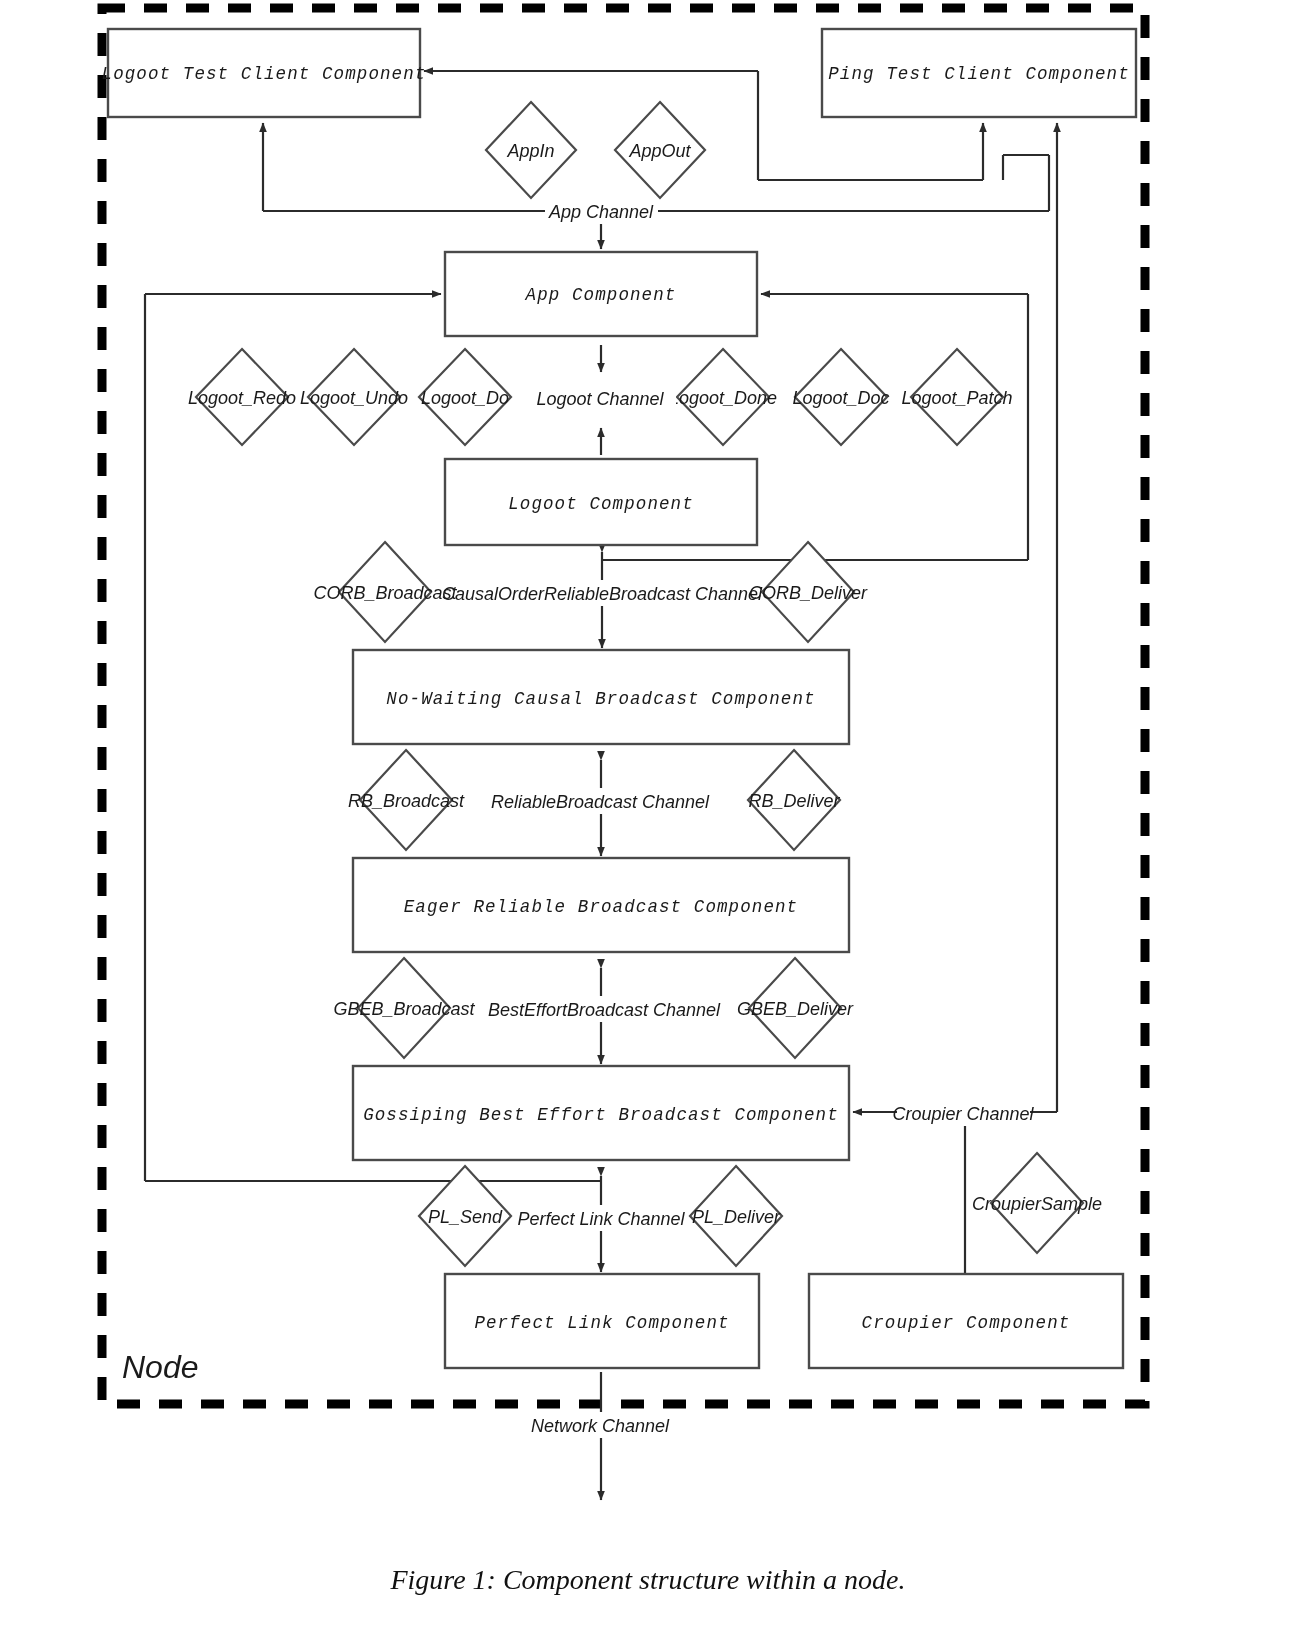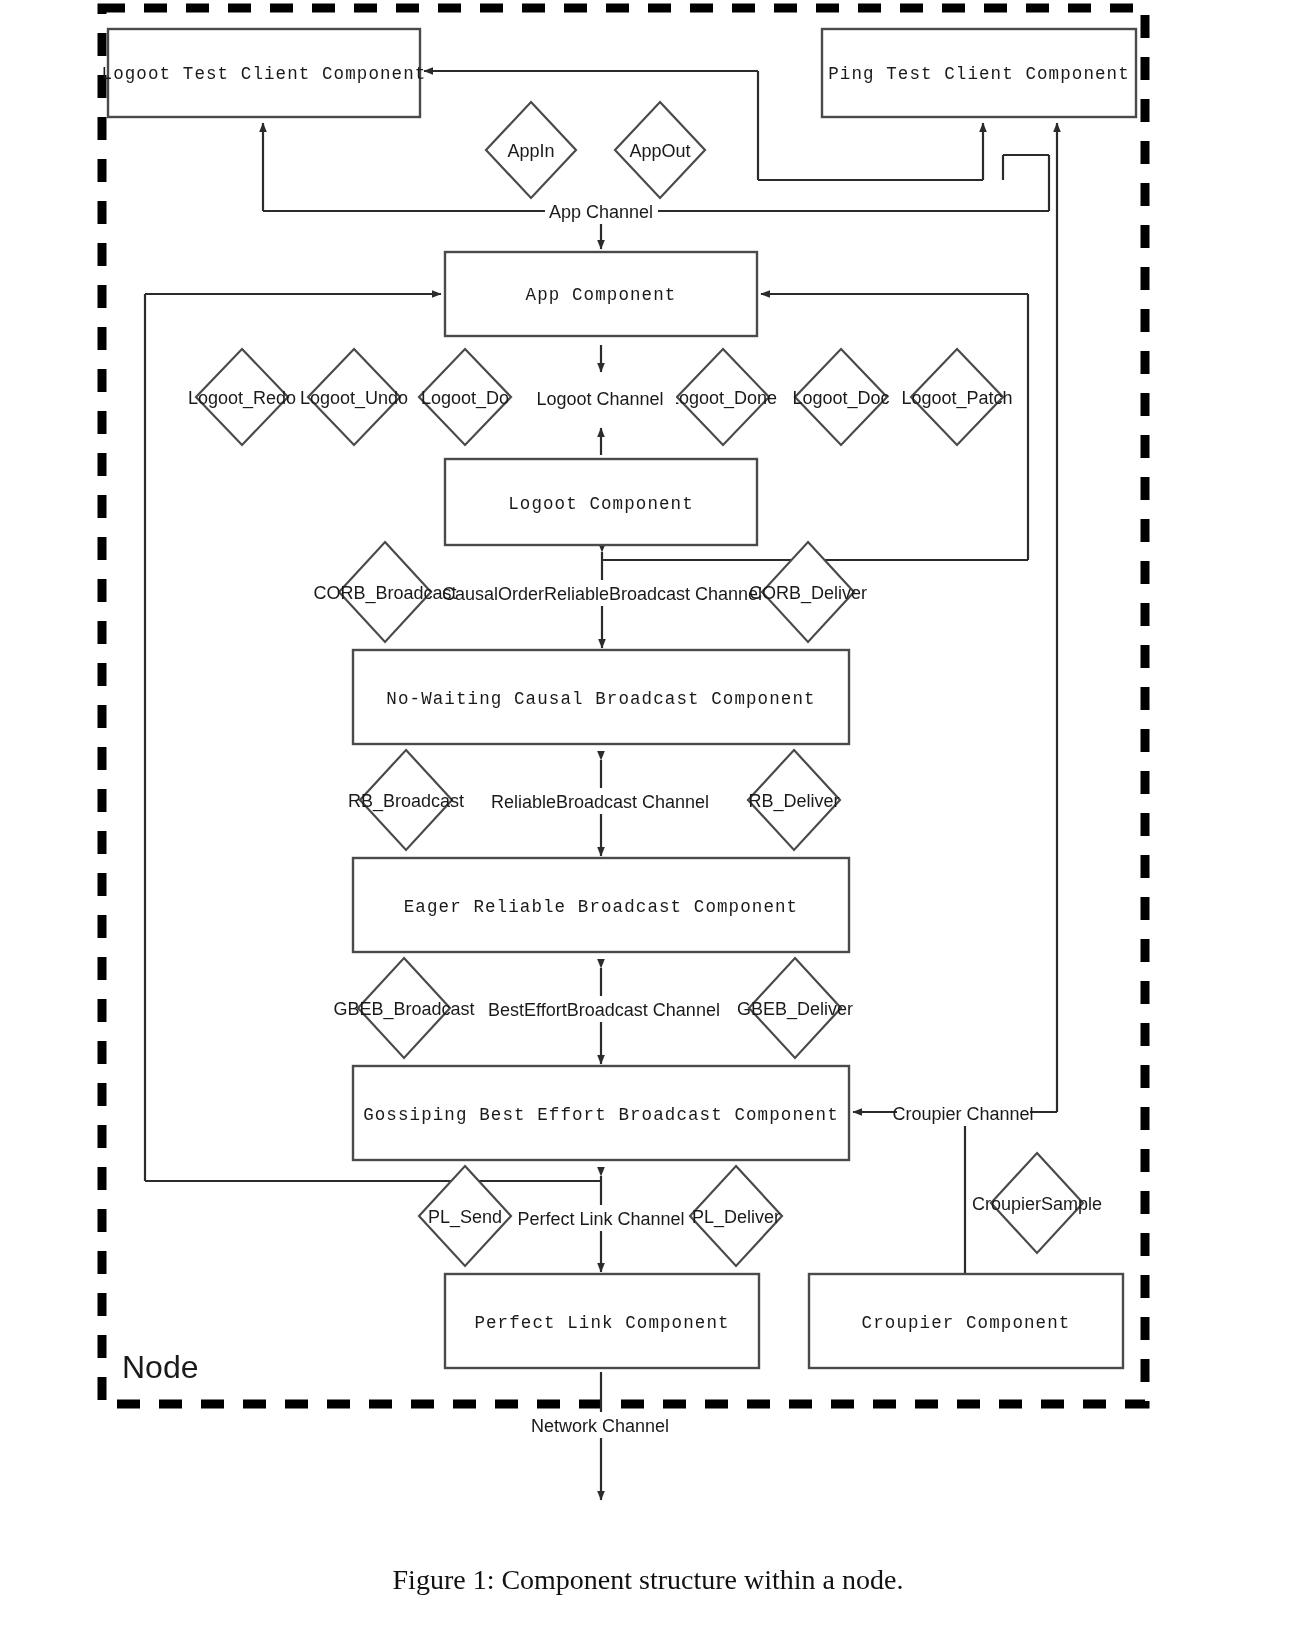--- a/index.html
+++ b/index.html
@@ -1,17 +1,17 @@
 <!DOCTYPE html>
 <html><head>
 <meta charset="utf-8">
 <style>
   html,body{margin:0;padding:0;background:#ffffff;}
   body{width:1296px;height:1640px;font-family:"Liberation Sans",sans-serif;}
-  #stage{position:relative;width:1296px;height:1640px;overflow:hidden;background:#fff;}
+  #stage{position:relative;width:1296px;height:1640px;overflow:hidden;background:#fff;font-style:italic;}
   svg#diagram{position:absolute;left:0;top:0;width:1296px;height:1640px;}
   .box-label{font-family:"Liberation Mono",monospace;font-size:17.5px;fill:#1a1a1a;letter-spacing:1.1px;}
   .chan-label{font-family:"Liberation Sans",sans-serif;font-size:18px;fill:#1a1a1a;}
   .port-label{font-family:"Liberation Sans",sans-serif;font-size:18px;fill:#1a1a1a;}
   .node-label{font-family:"Liberation Sans",sans-serif;font-size:32px;fill:#1a1a1a;}
   .caption{font-family:"Liberation Serif",serif;font-size:28px;fill:#111;}
   .bx{fill:#ffffff;stroke:#4a4a4a;stroke-width:2.4;}
   .dia{fill:#ffffff;stroke:#4a4a4a;stroke-width:2.2;}
   .lnk{stroke:#2b2b2b;stroke-width:2.2;fill:none;}
   .boundary{fill:none;stroke:#000000;stroke-width:9;stroke-dasharray:23 19;}

